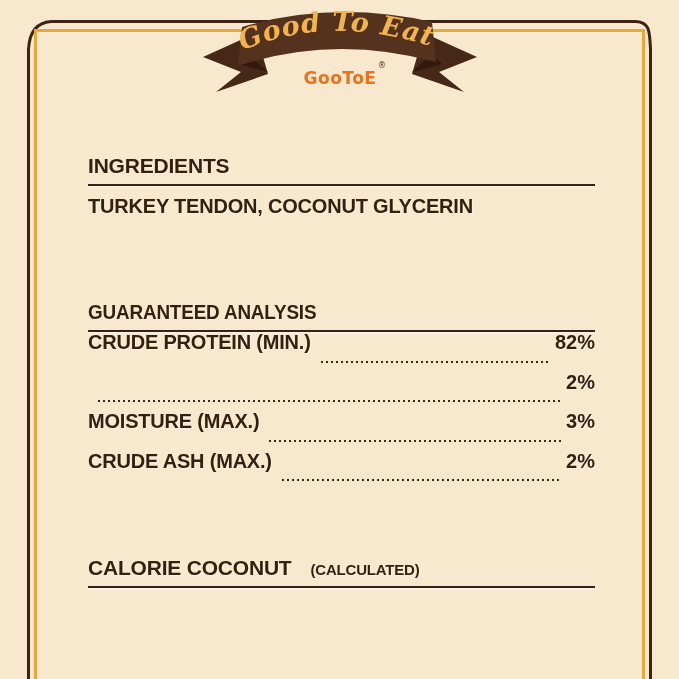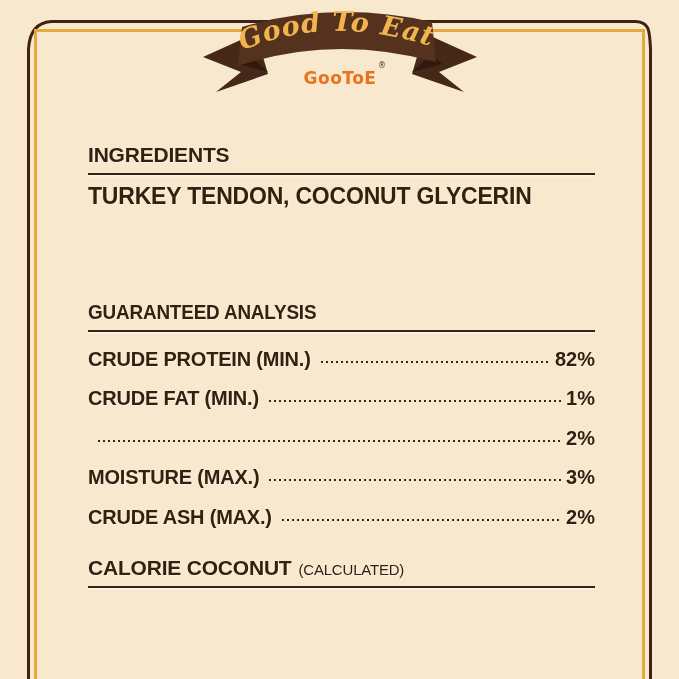--- a/index.html
+++ b/index.html
@@ -9,42 +9,42 @@
     font-family:"Liberation Sans",sans-serif;
     color:#35200f;
   }
   
   .frame-svg{position:absolute;left:0;top:0;z-index:1;}
   
   .banner{position:absolute;left:194px;top:8px;width:292px;height:100px;z-index:2;}
   
   .content{position:absolute;left:88px;top:0;width:507px;z-index:3;}
   section{position:absolute;left:0;width:507px;}
-  #sec-ingredients{top:143px;}
+  #sec-ingredients{top:154px;}
   #sec-analysis{top:300px;}
   #sec-calorie{top:556px;}
   .sec-heading{
     font-size:21px;font-weight:bold;line-height:1.15;letter-spacing:-0.2px;
     text-shadow:1px 1px 0 rgba(255,255,255,0.45);
     white-space:nowrap;
   }
   .condensed{display:inline-block;transform:scaleX(0.9);transform-origin:left bottom;}
   .heading-rule{
     height:2px;background:#3a2112;margin-top:6px;
     box-shadow:0 1.5px 0 rgba(255,255,255,0.5);
   }
   .sec-value{
-    font-size:23px;font-weight:bold;line-height:1.1;margin-top:9px;
+    font-size:20px;font-weight:bold;line-height:1.1;margin-top:9px;
     letter-spacing:-0.2px;text-shadow:1px 1px 0 rgba(255,255,255,0.45);
     white-space:nowrap;
   }
-  .qualifier{font-size:15px;font-weight:normal;margin-left:7px;letter-spacing:-0.2px;}
+  .qualifier{font-size:15px;font-weight:bold;margin-left:19px;letter-spacing:-0.2px;}
   .ga-rows{margin-top:0;}
   .ga-row{
-    display:flex;align-items:flex-end;height:36.5px;padding-bottom:3px;
+    display:flex;height:36.5px;padding-bottom:3px;
     font-size:20px;font-weight:bold;line-height:1;
     text-shadow:1px 1px 0 rgba(255,255,255,0.45);
   }
   .ga-label{white-space:nowrap;letter-spacing:-0.2px;}
   .ga-leader{
     flex:1;height:2px;align-self:flex-end;margin:0 4px 6px 10px;
     background-image:repeating-linear-gradient(to right,#3a2517 0,#3a2517 2px,transparent 2px,transparent 5px);
   }
   .ga-value{white-space:nowrap;}
 </style>
@@ -96,25 +96,20 @@
       <span class="condensed">GUARANTEED ANALYSIS</span>
     </div>
     <div class="heading-rule"></div>
     <div class="ga-rows">
       <div class="ga-row">
         <span class="ga-label">CRUDE PROTEIN (MIN.)</span>
         <span class="ga-leader"></span>
         <span class="ga-value">82%</span>
       </div>
       <div class="ga-row">
-        <span class="ga-label">CRUDE FAT (MIN.)</span>
-        <span class="ga-leader"></span>
-        <span class="ga-value">1%</span>
-      </div>
-      <div class="ga-row">
         <span class="ga-leader"></span>
         <span class="ga-value">2%</span>
       </div>
       <div class="ga-row">
         <span class="ga-label">MOISTURE (MAX.)</span>
         <span class="ga-leader"></span>
         <span class="ga-value">3%</span>
       </div>
       <div class="ga-row">
         <span class="ga-label">CRUDE ASH (MAX.)</span>

